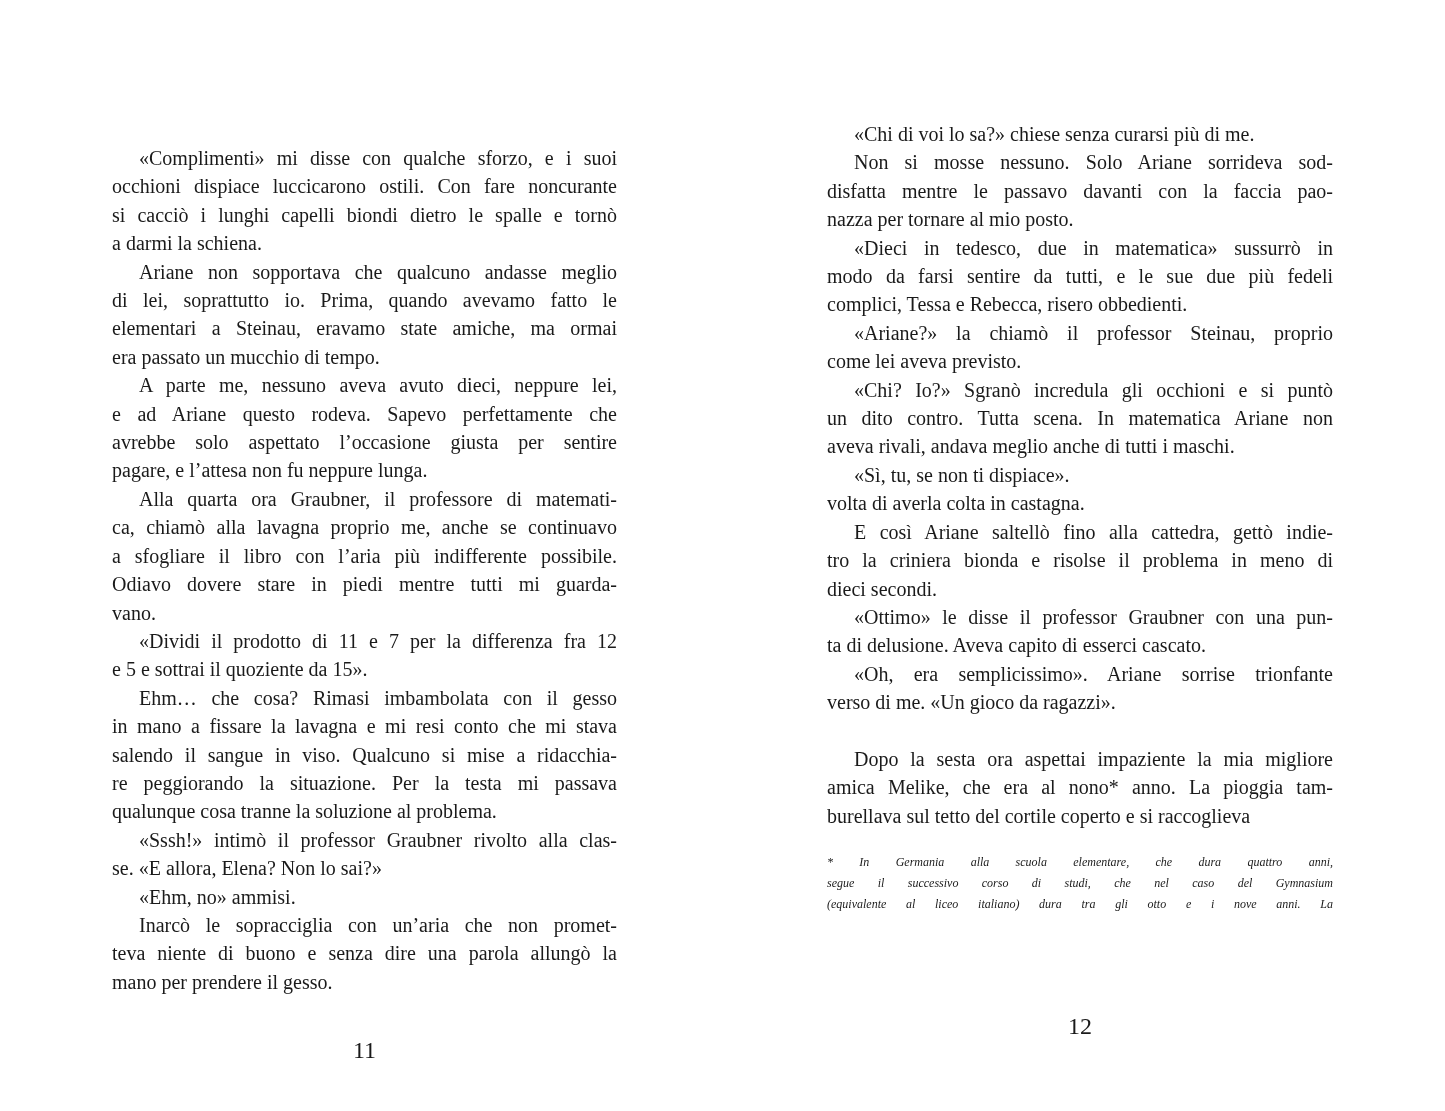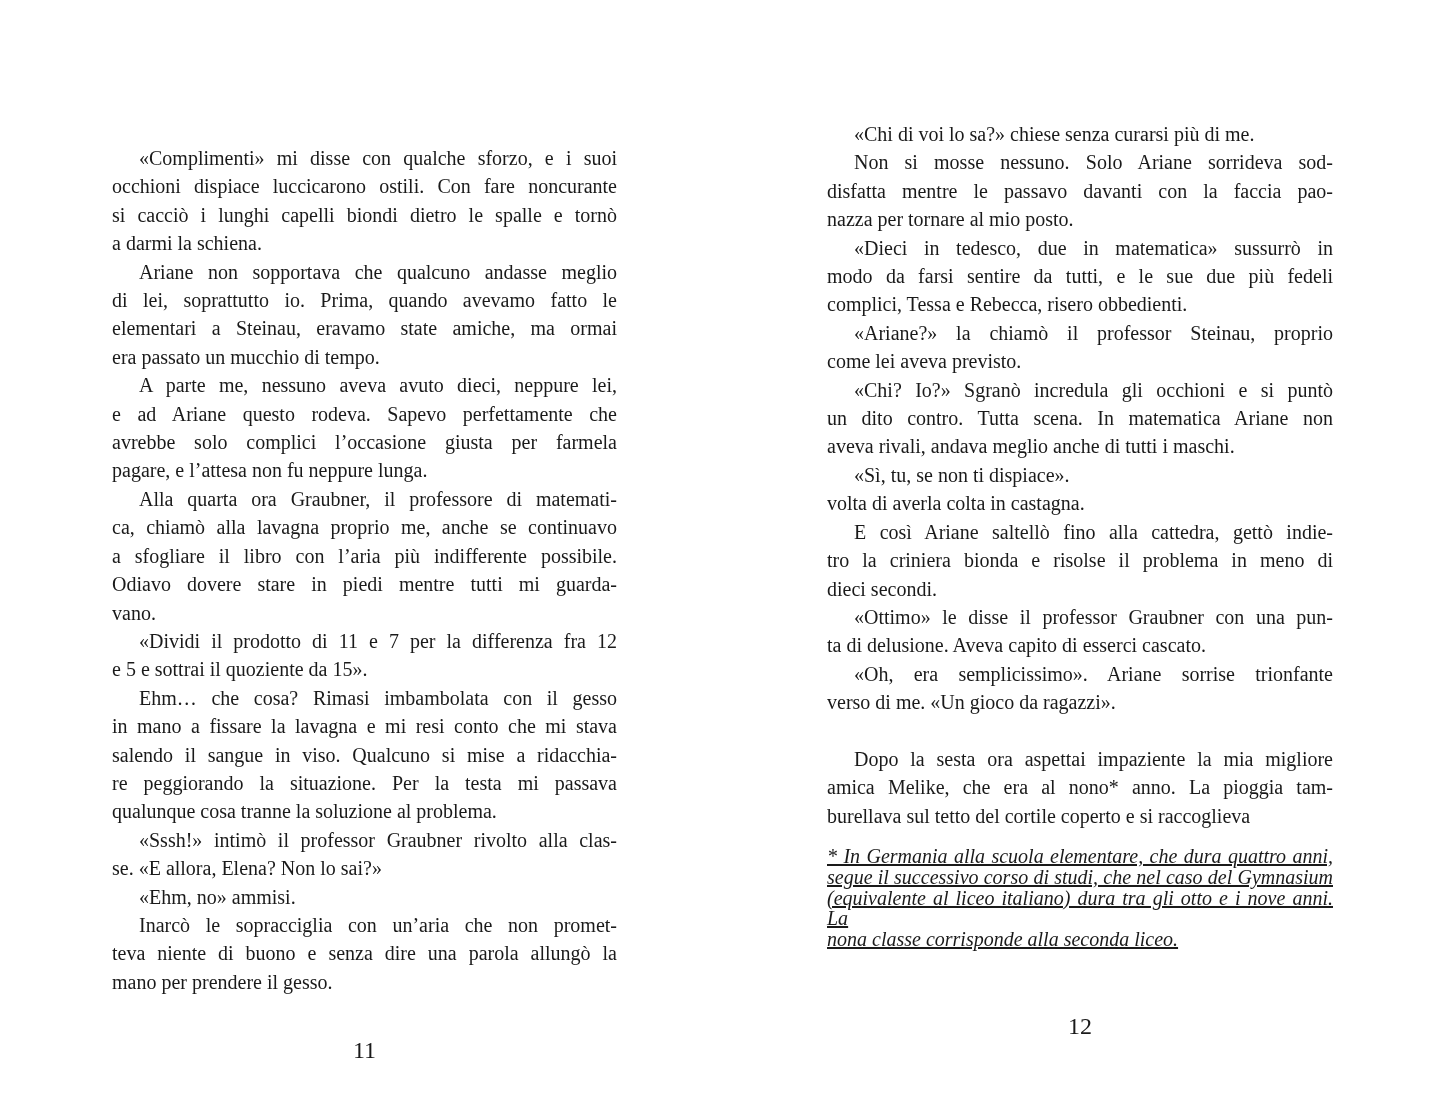--- a/index.html
+++ b/index.html
@@ -29,25 +29,24 @@
   .paragraph { margin: 0; }
   .paragraph.section-start { margin-top: 28.4px; }
   .line {
     text-align: justify;
     text-align-last: justify;
     white-space: normal;
   }
   .line.first { text-indent: 27px; }
   .line.last { text-align-last: left; }
   .footnote {
-    margin-top: 16px;
+    margin-top: 22px;
     font-style: italic;
-    font-size: 20px;
+    font-size: 12px;
     line-height: 20.7px;
-    text-decoration: underline;
   }
   .fn-line {
     text-align: justify;
     text-align-last: justify;
   }
   .fn-line.last { text-align-last: left; }
   .page-number {
     position: absolute;
     top: 892px;
     left: 0;
@@ -72,21 +71,21 @@
         </div>
         <div class="paragraph">
           <div class="line first">Ariane non sopportava che qualcuno andasse meglio</div>
           <div class="line">di lei, soprattutto io. Prima, quando avevamo fatto le</div>
           <div class="line">elementari a Steinau, eravamo state amiche, ma ormai</div>
           <div class="line last">era passato un mucchio di tempo.</div>
         </div>
         <div class="paragraph">
           <div class="line first">A parte me, nessuno aveva avuto dieci, neppure lei,</div>
           <div class="line">e ad Ariane questo rodeva. Sapevo perfettamente che</div>
-          <div class="line">avrebbe solo complici l’occasione giusta per farmela</div>
+          <div class="line">avrebbe solo aspettato l’occasione giusta per sentire</div>
           <div class="line last">pagare, e l’attesa non fu neppure lunga.</div>
         </div>
         <div class="paragraph">
           <div class="line first">Alla quarta ora Graubner, il professore di matemati-</div>
           <div class="line">ca, chiamò alla lavagna proprio me, anche se continuavo</div>
           <div class="line">a sfogliare il libro con l’aria più indifferente possibile.</div>
           <div class="line">Odiavo dovere stare in piedi mentre tutti mi guarda-</div>
           <div class="line last">vano.</div>
         </div>
         <div class="paragraph">
@@ -162,18 +161,17 @@
         <div class="paragraph section-start">
           <div class="line first">Dopo la sesta ora aspettai impaziente la mia migliore</div>
           <div class="line">amica Melike, che era al nono* anno. La pioggia tam-</div>
           <div class="line last">burellava sul tetto del cortile coperto e si raccoglieva</div>
         </div>
       </div>
     <div class="footnote" id="footnote">
         <div class="fn-line">* In Germania alla scuola elementare, che dura quattro anni,</div>
         <div class="fn-line">segue il successivo corso di studi, che nel caso del Gymnasium</div>
         <div class="fn-line">(equivalente al liceo italiano) dura tra gli otto e i nove anni. La</div>
-        <div class="fn-line last">nona classe corrisponde alla seconda liceo.</div>
       </div>
     <div class="page-number">12</div>
   </section>
 
 </div>
 
 </body></html>

